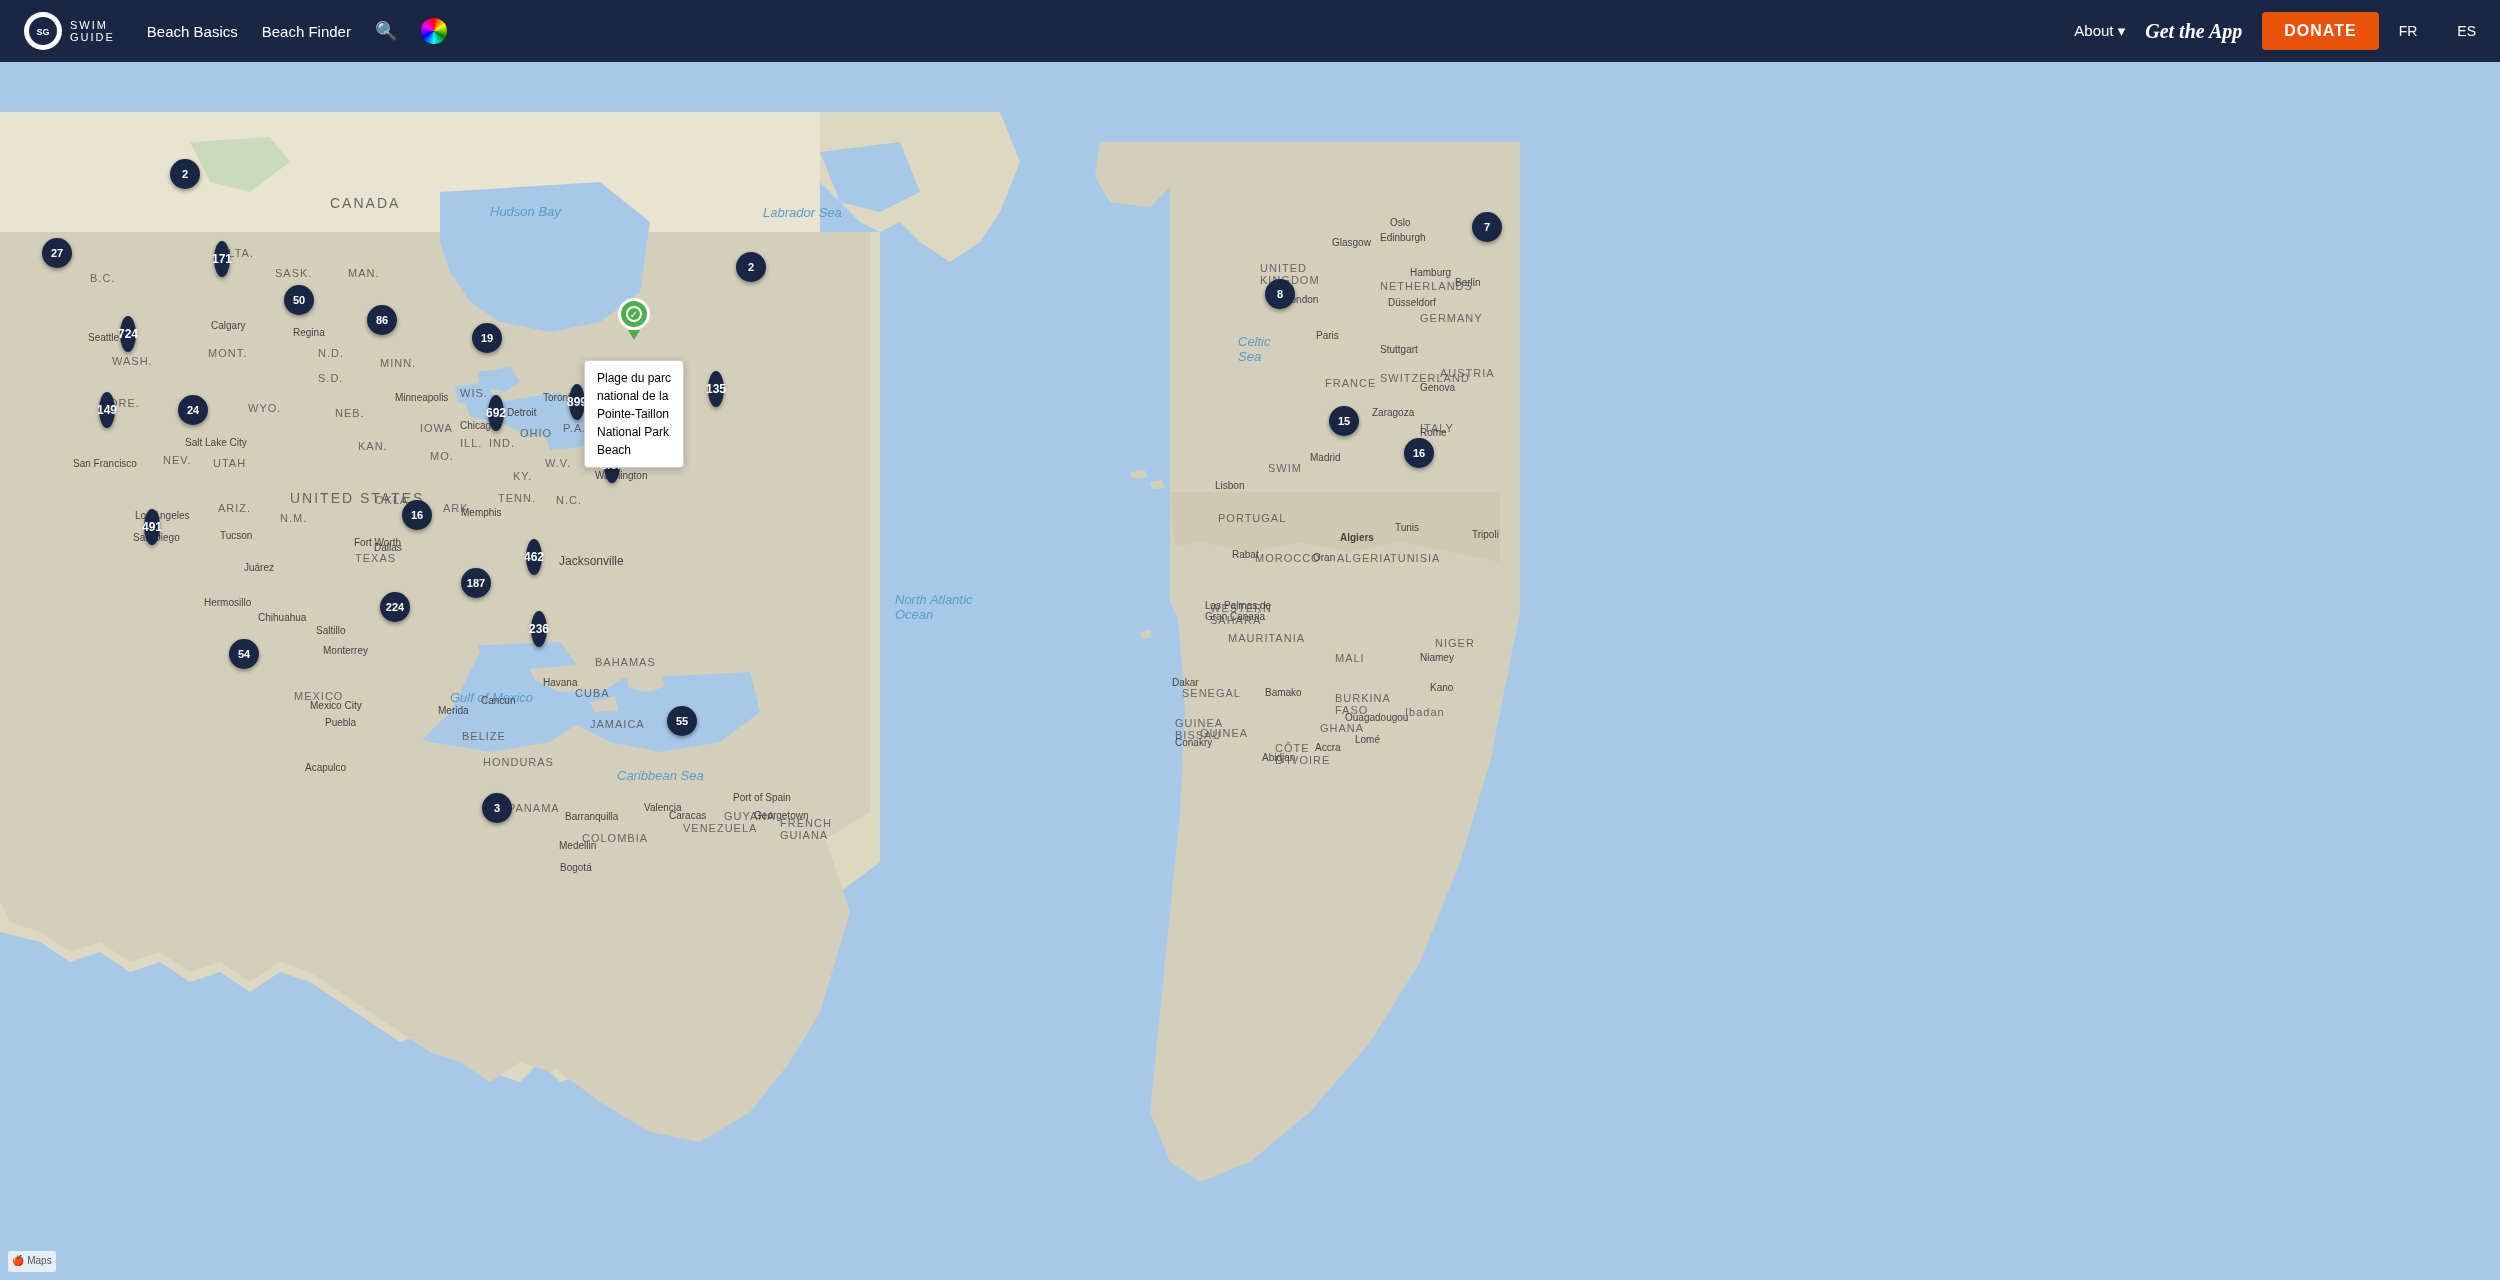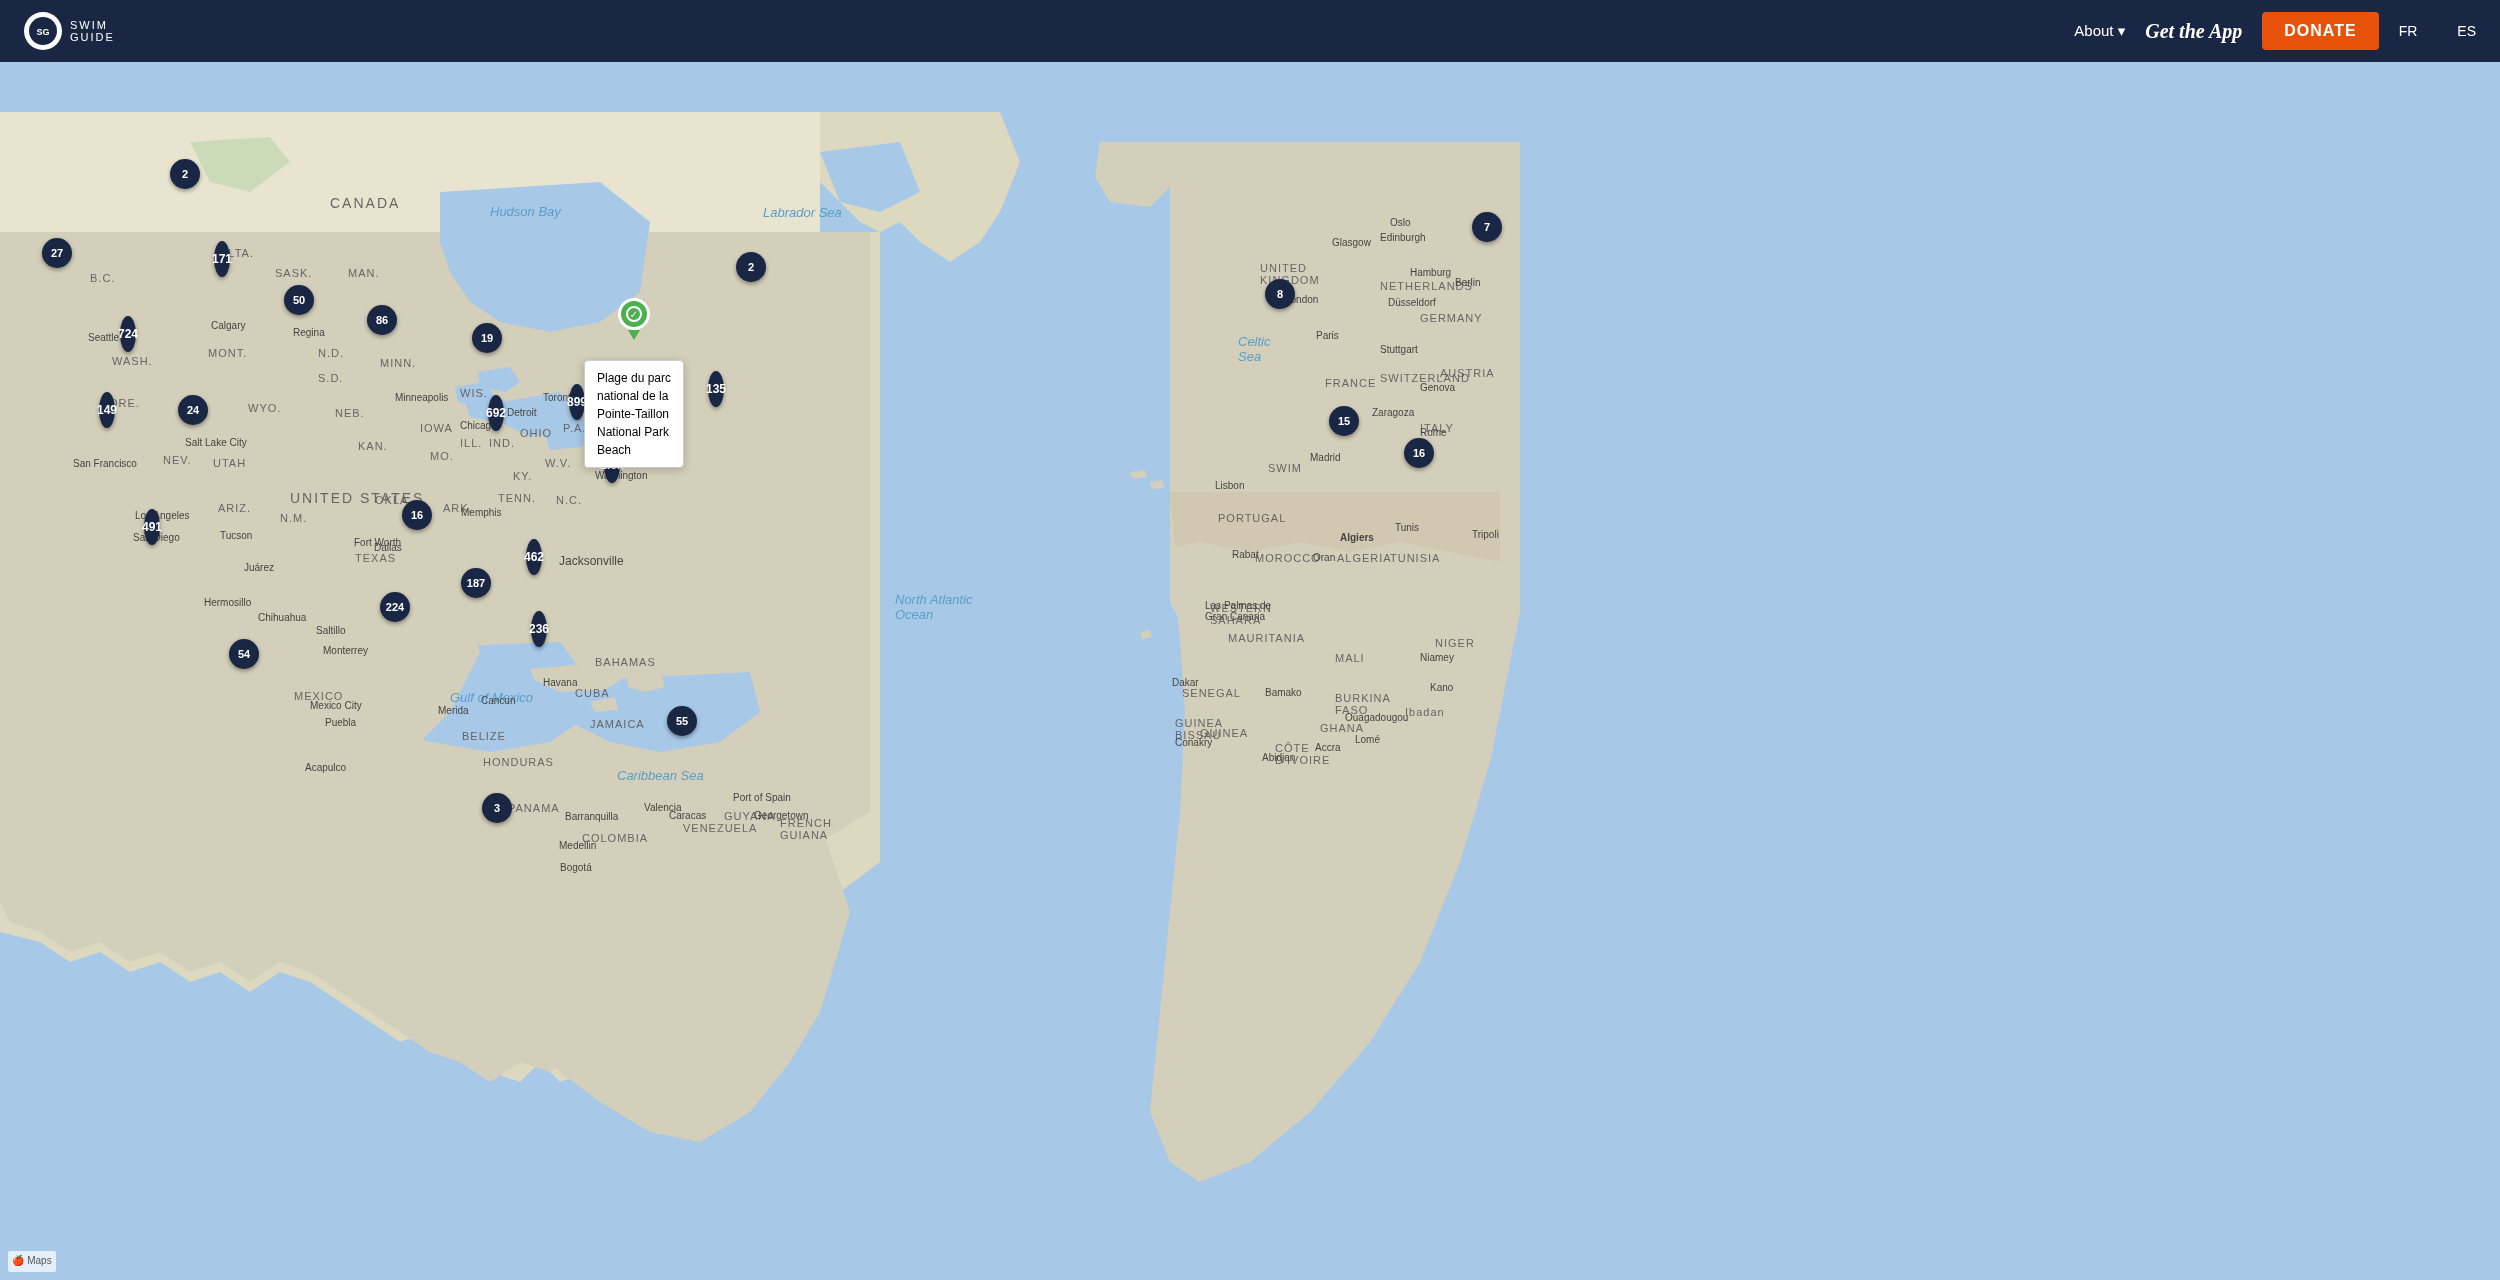--- a/index.html
+++ b/index.html
@@ -237,20 +237,26 @@
           <text x="10" y="14" text-anchor="middle" fill="white" font-size="9" font-family="Arial">SG</text>
         </svg>
       </div>
     </div>
     <div class="nav-logo-text">
       <span>SWIM</span>
       <span>GUIDE</span>
     </div>
   </div>
 
+  <div class="nav-links">
+    <a class="nav-link">Beach Basics</a>
+    <a class="nav-link">Beach Finder</a>
+    <span class="nav-search-icon">🔍</span>
+    <div class="nav-color-wheel"></div>
+  </div>
 
   <div class="nav-right">
     <span class="nav-about">About ▾</span>
     <a class="nav-getapp">Get the App</a>
     <button class="nav-donate">DONATE</button>
     <span class="nav-lang">FR</span>
     <span class="nav-lang-sep"> </span>
     <span class="nav-lang">ES</span>
   </div>
 </div>

